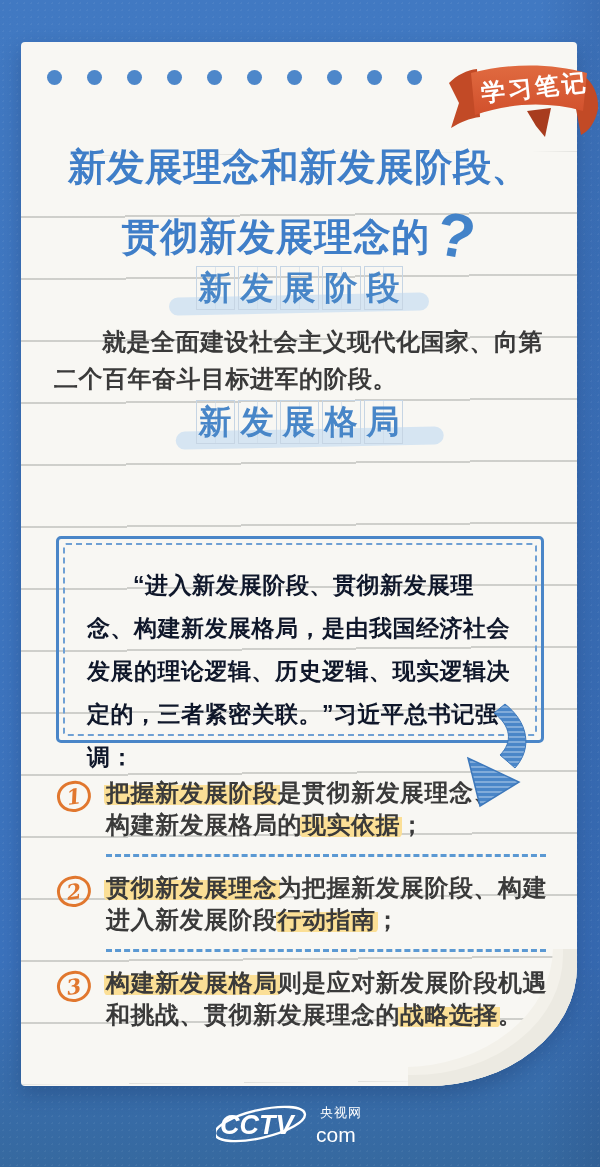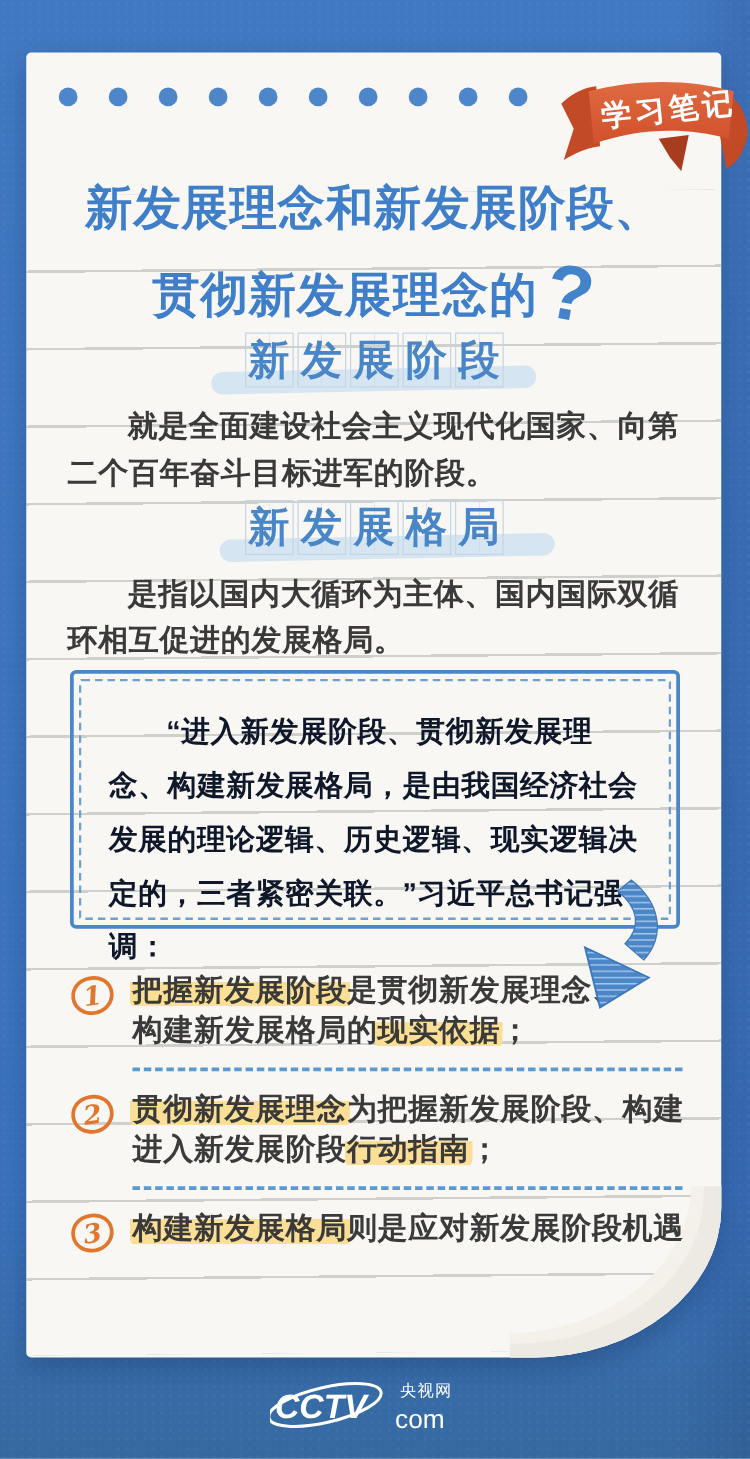--- a/index.html
+++ b/index.html
@@ -147,21 +147,20 @@
 
   <div class="charbox-row hdr2">
     <div class="wash" style="width:268px;transform:translateX(-46%) rotate(-1.2deg);"></div>
     <div class="charbox">新</div>
     <div class="charbox">发</div>
     <div class="charbox">展</div>
     <div class="charbox">格</div>
     <div class="charbox">局</div>
   </div>
 
-  <p class="para para2">是指以国内大循环为主体、国内国际双循环相互促进的发展格局。</p>
 
   <div class="quote-box">
     <p class="quote-text">“进入新发展阶段、贯彻新发展理念、构建新发展格局，是由我国经济社会发展的理论逻辑、历史逻辑、现实逻辑决定的，三者紧密关联。”习近平总书记强调：</p>
   </div>
 
   <svg class="sketch-arrow" viewBox="0 0 78 112">
     <defs>
       <pattern id="hatch" width="7" height="5" patternUnits="userSpaceOnUse">
         <rect width="7" height="5" fill="#4a86c8"></rect>
         <line x1="0" y1="2" x2="7" y2="2" stroke="rgba(240,248,255,0.55)" stroke-width="1.2"></line>
@@ -190,20 +189,21 @@
         <div><span>进入新发展阶段</span><span class="hl">行动指南</span><span>；</span></div>
       </div>
     </div>
 
     <hr class="divider">
 
     <div class="list-item">
       <div class="num">3</div>
       <div class="item-text">
         <div><span class="hl">构建新发展格局</span><span>则是应对新发展阶段机遇</span></div>
+        <div><span>和挑战、贯彻新发展理念的</span><span class="hl">战略选择</span><span>。</span></div>
       </div>
     </div>
 
   </div>
 
   <div class="corner-fold"></div>
 </div>
 
 <svg class="ribbon" viewBox="0 0 158 86">
   <defs>

